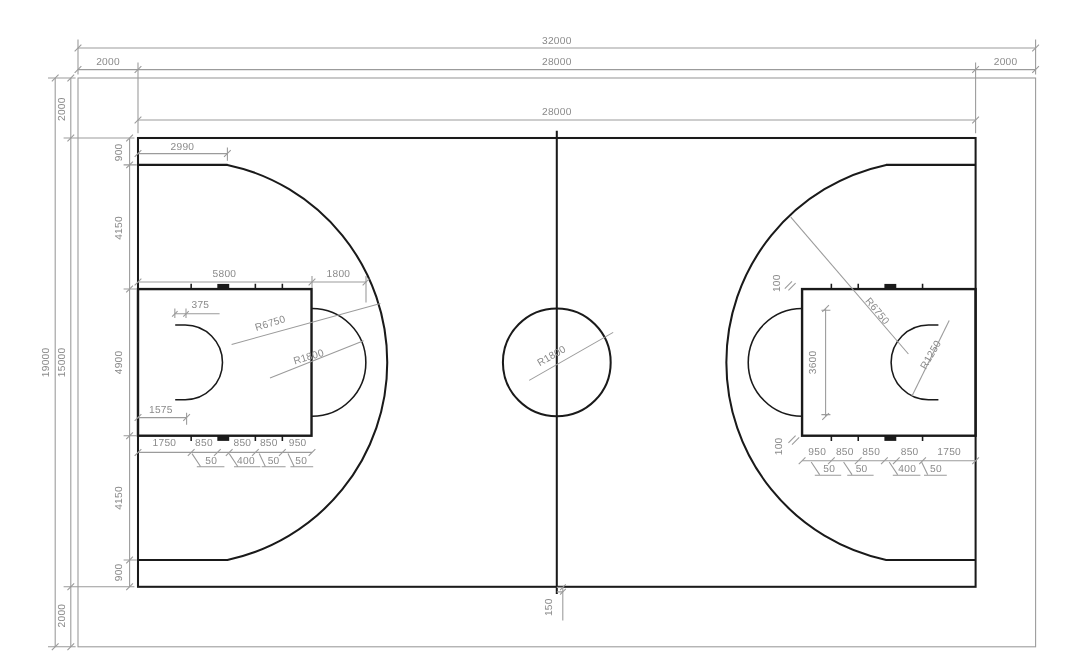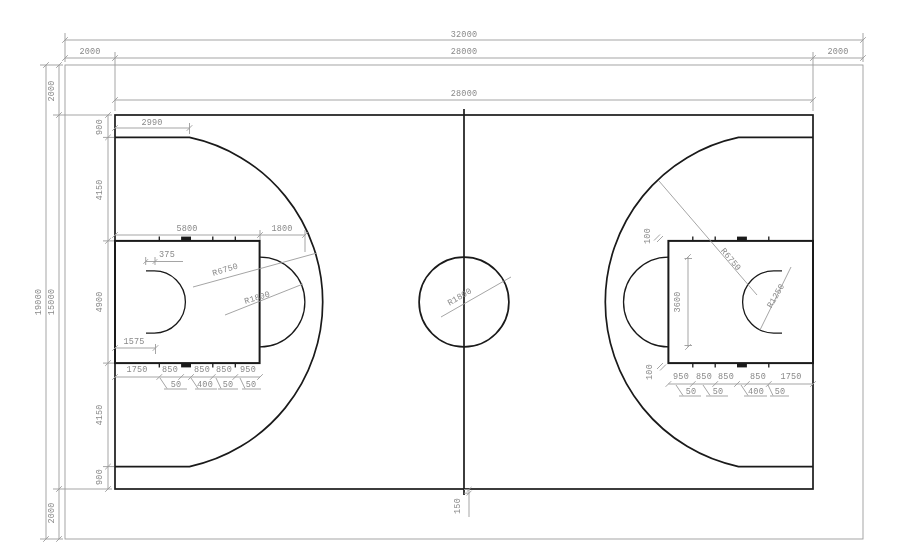--- a/index.html
+++ b/index.html
@@ -1,20 +1,20 @@
 <!DOCTYPE html>
 <html style="--background: #ffffff; --court-line: #1a1a1a; --dimension: #9b9b9b; --dim-text: #8a8a8a;"><head>
 <meta charset="utf-8">
 <style>
   :root{
     --background:#ffffff; --court-line:#1a1a1a; --dimension:#9b9b9b; --dim-text:#8a8a8a;
   }
   html,body{margin:0;padding:0;background:var(--background);}
   .stage{position:relative;width:900px;height:558px;background:var(--background);
-         font-family:Liberation Mono, monospace;overflow:hidden;}
+         font-family:Liberation Sans, sans-serif;overflow:hidden;}
   svg{display:block;}
   svg text{font-size:8.5px;fill:var(--dim-text);text-anchor:middle;letter-spacing:.2px;}
   .c{stroke:var(--court-line);fill:none;stroke-width:1.7;stroke-linecap:butt;}
   .ck{stroke-width:2;}
   .cf{fill:var(--court-line);stroke:none;}
   .ct{stroke:var(--court-line);fill:none;stroke-width:1.3;}
   .d{stroke:var(--dimension);fill:none;stroke-width:0.9;}
 </style>
 </head>
 <body>

